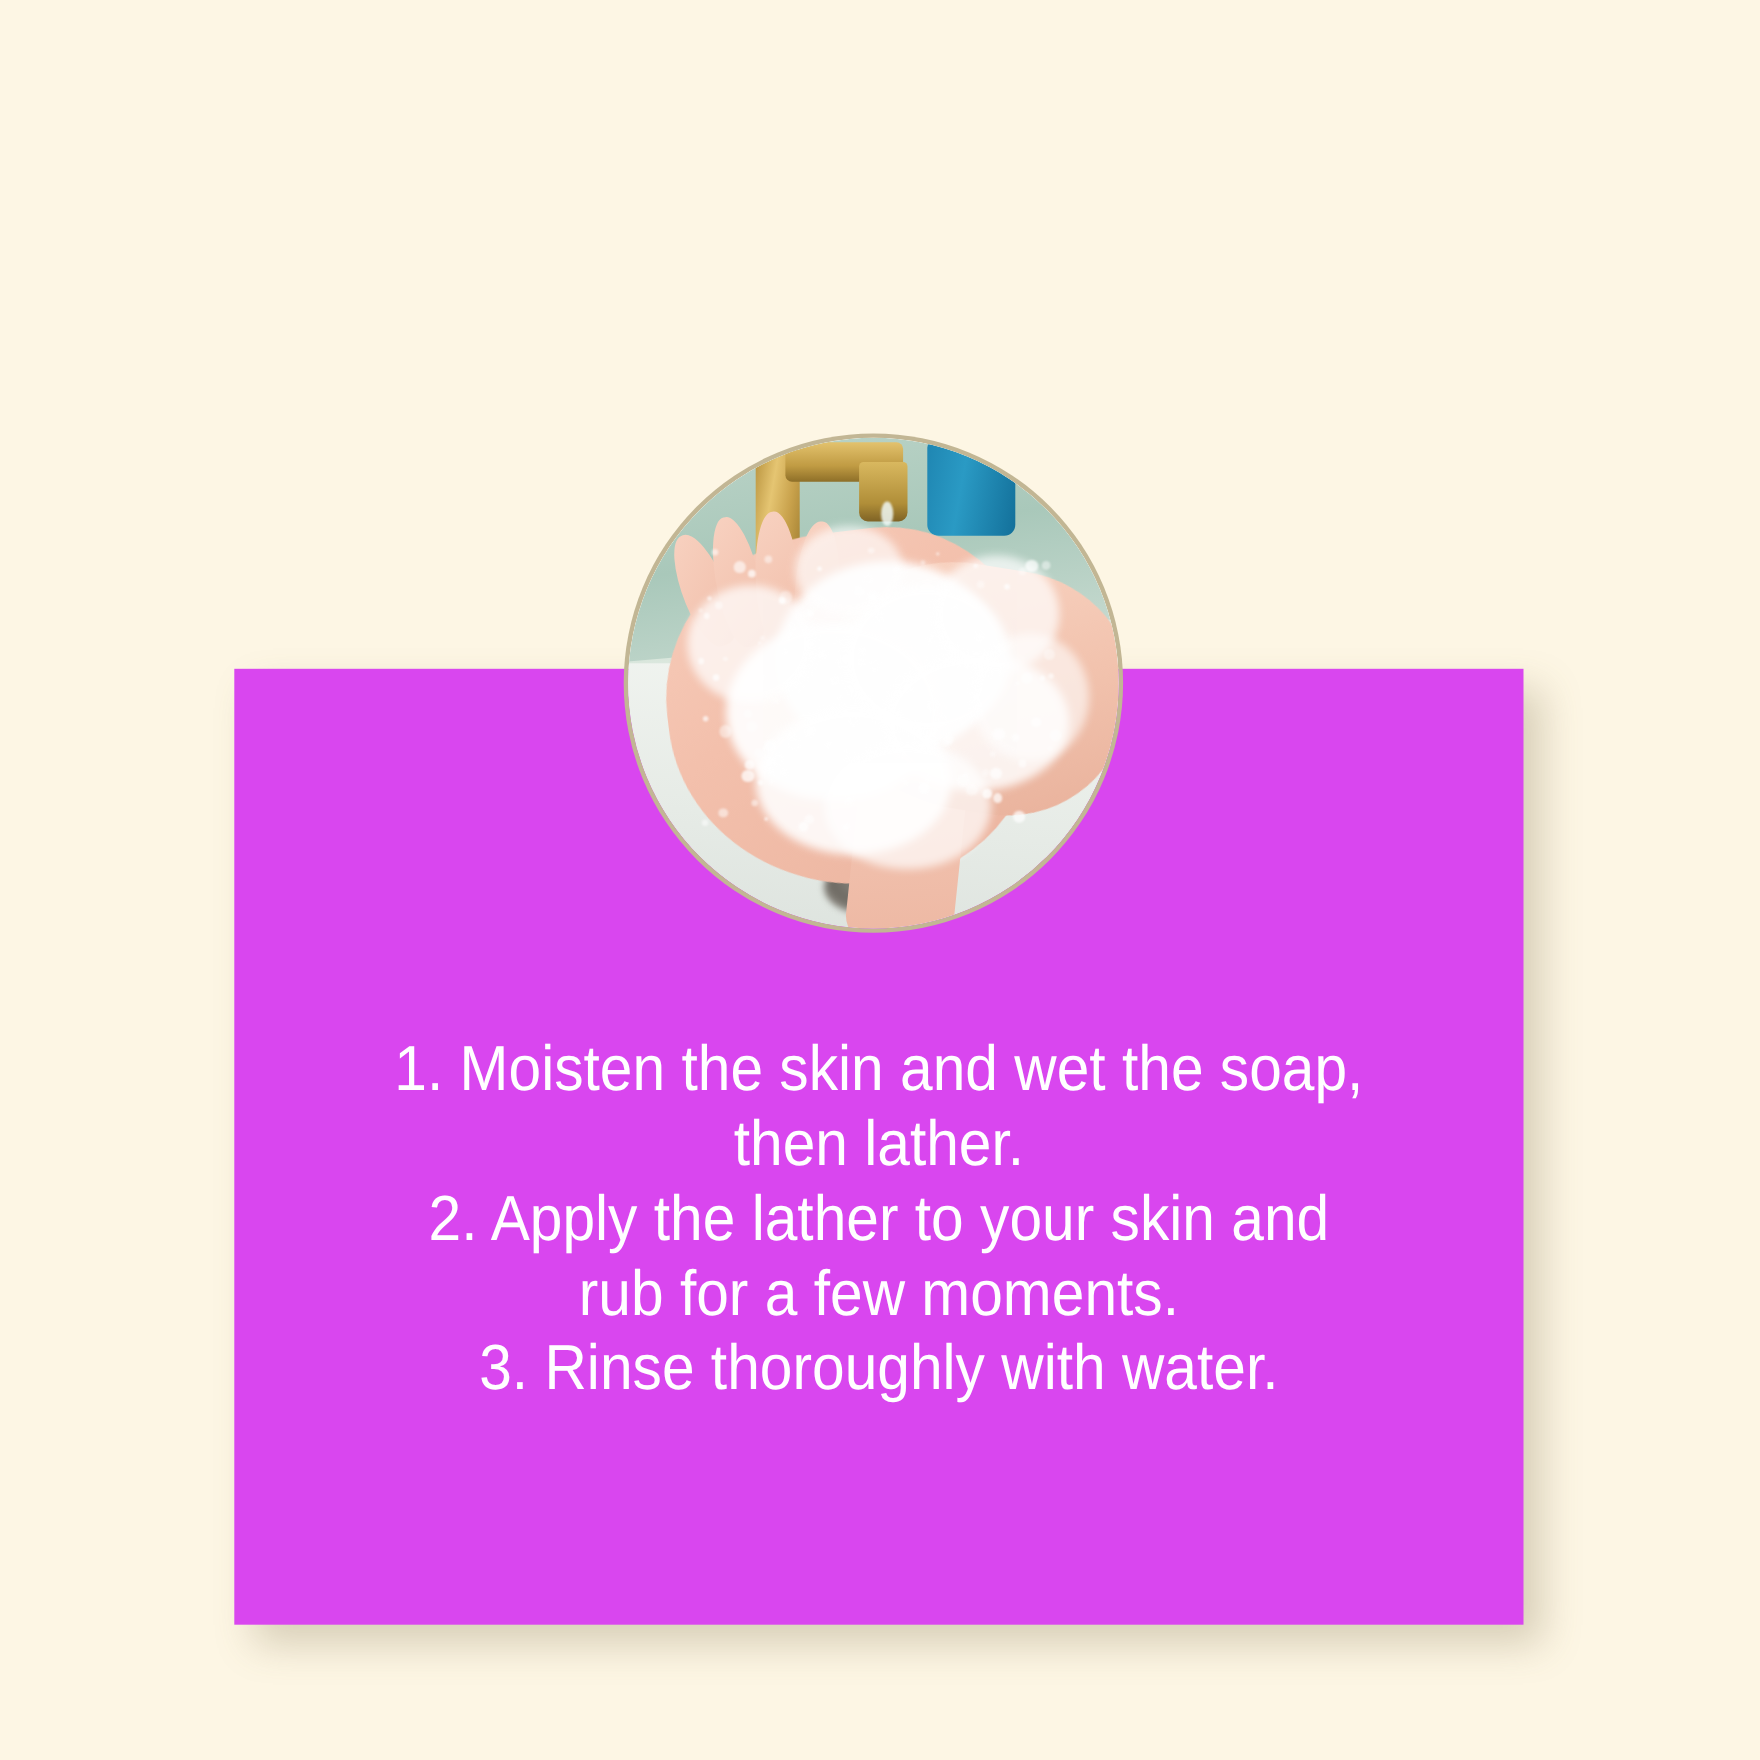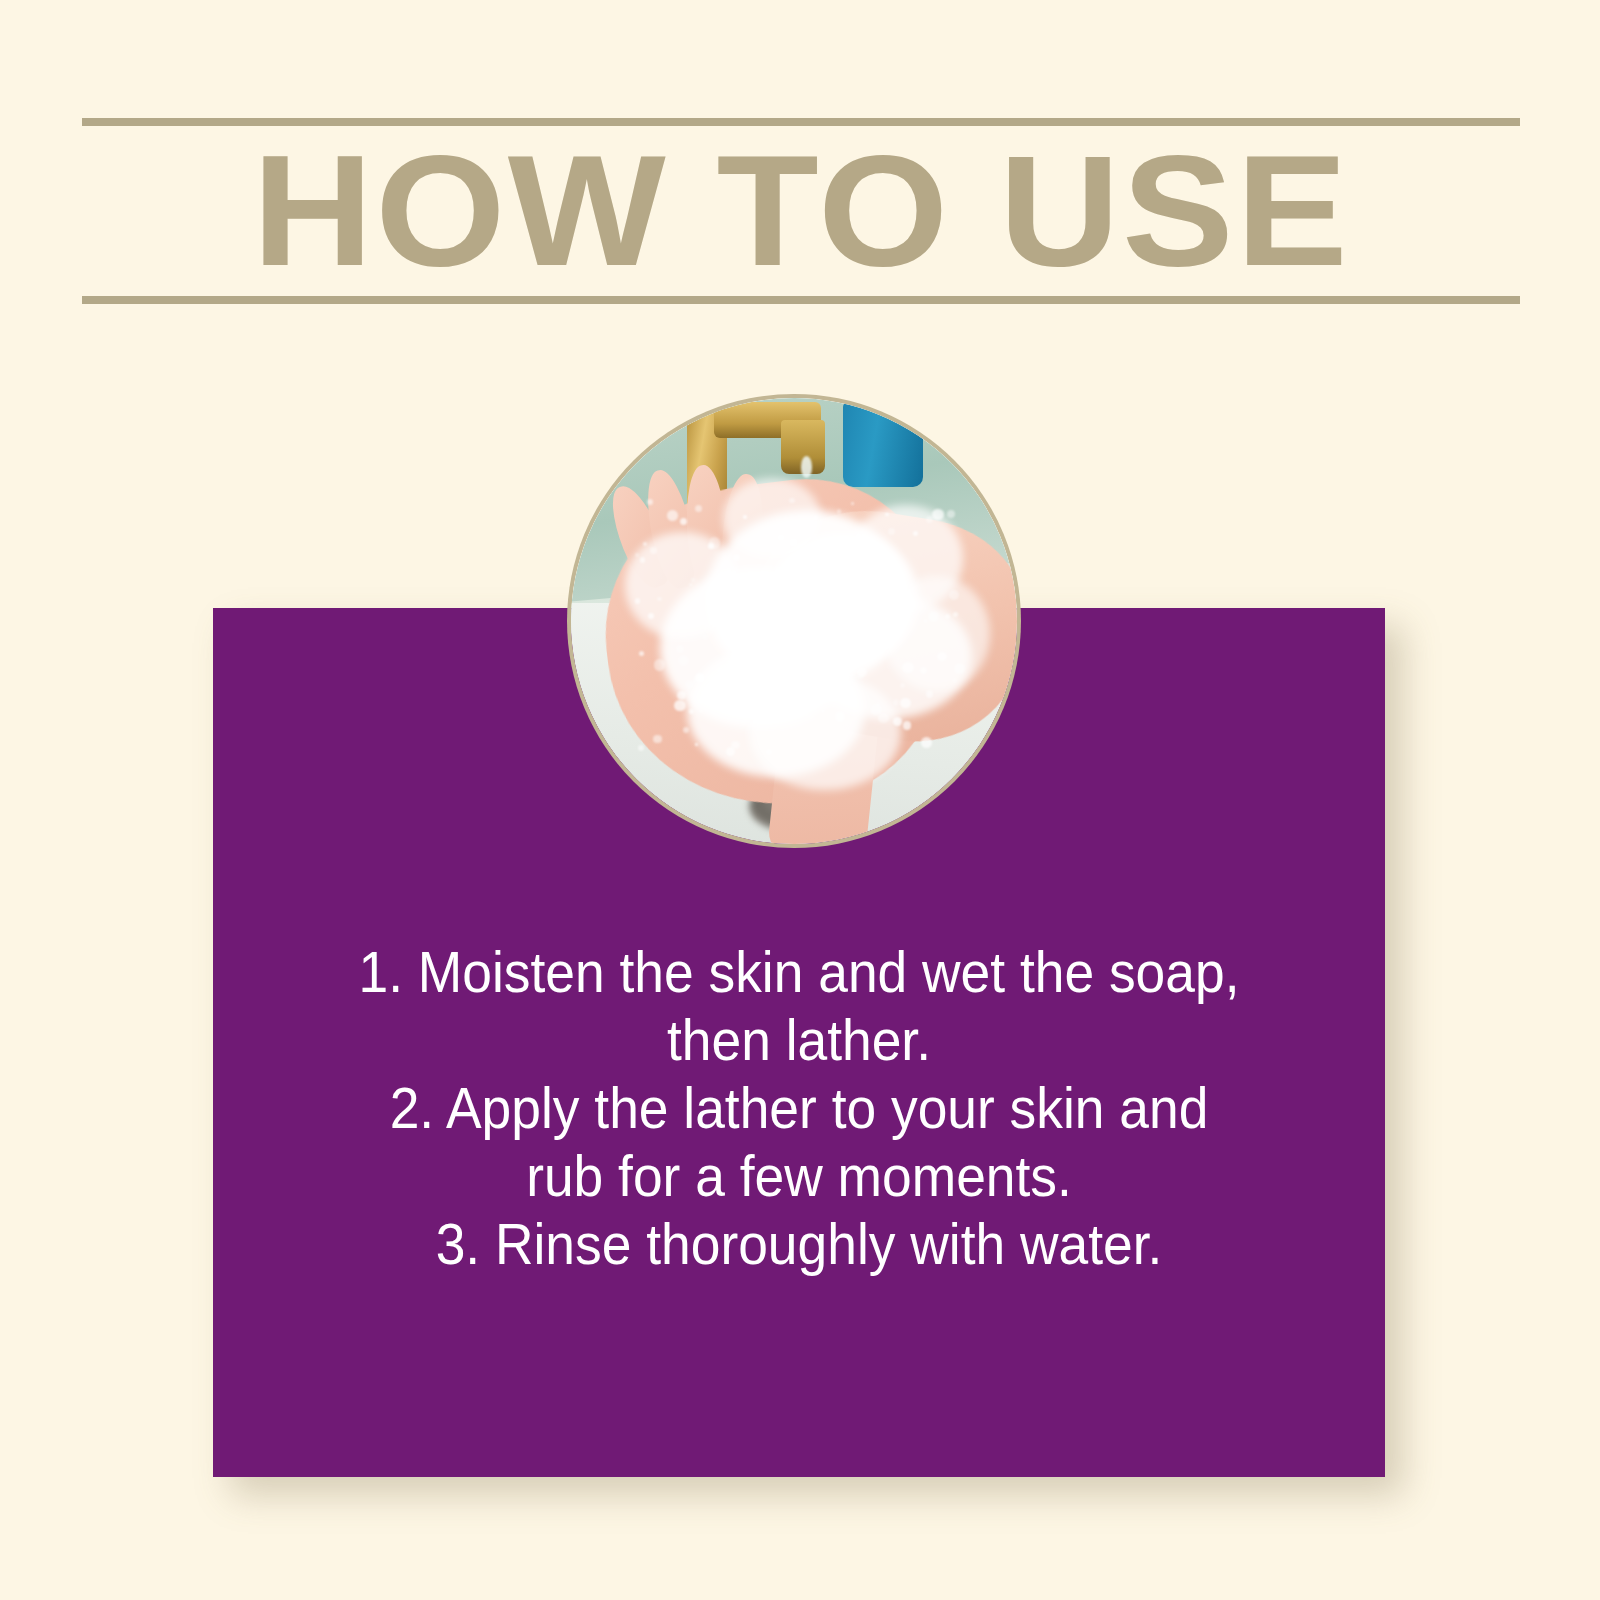--- a/index.html
+++ b/index.html
@@ -228,27 +228,22 @@
     border-radius: 50%;
     background: rgba(255,255,255,0.9);
     filter: blur(1px);
   }
 </style>
 </head>
 <body>
 
 <div class="canvas" style="background: rgb(253, 246, 228);">
 
-  <div class="header">
-    <div class="rule rule-top" style="background: rgb(179, 168, 136);"></div>
-    <div class="page-title" style="color: rgb(181, 168, 135);">HOW TO USE</div>
-    <div class="rule rule-bottom" style="background: rgb(179, 168, 136);"></div>
-  </div>
-
-  <div class="content-card" style="background: #701a75;">
+
+  <div class="content-card" style="background: #d946ef;">
     <div class="steps" style="color: rgb(255, 255, 255);">
       <span class="step-line">1. Moisten the skin and wet the soap,</span>
       <span class="step-line">then lather.</span>
       <span class="step-line">2. Apply the lather to your skin and</span>
       <span class="step-line">rub for a few moments.</span>
       <span class="step-line">3. Rinse thoroughly with water.</span>
     </div>
   </div>
 
   <div class="photo-circle" style="box-shadow: rgb(194, 182, 148) 0px 0px 0px 4px;">

